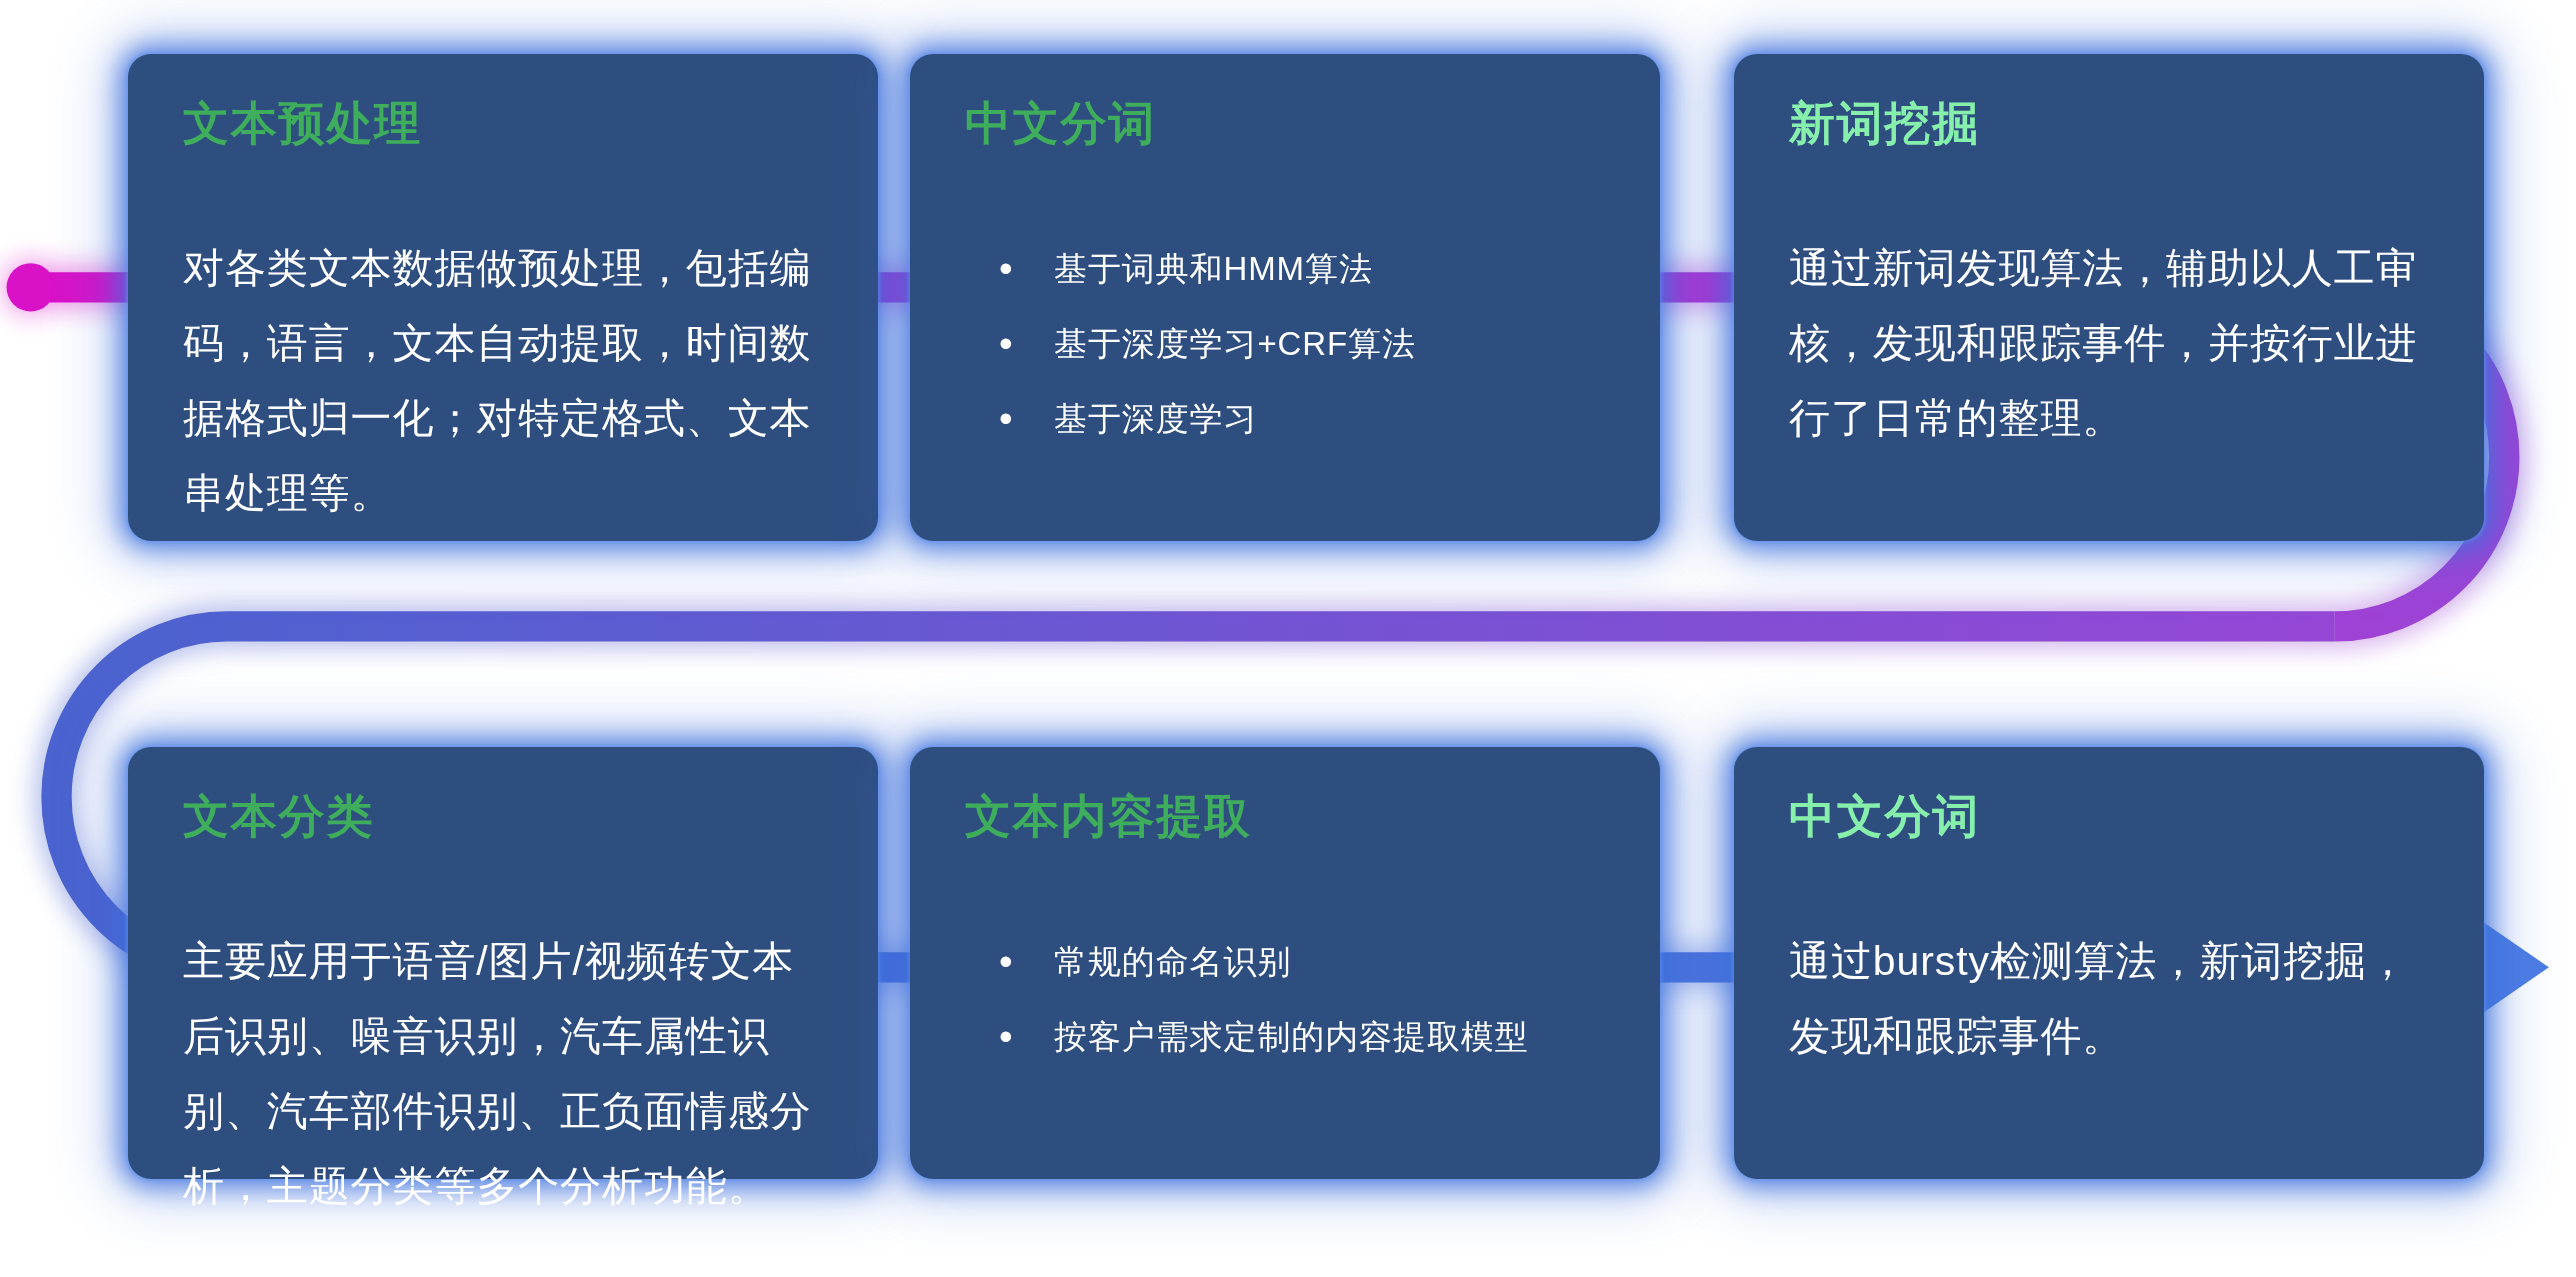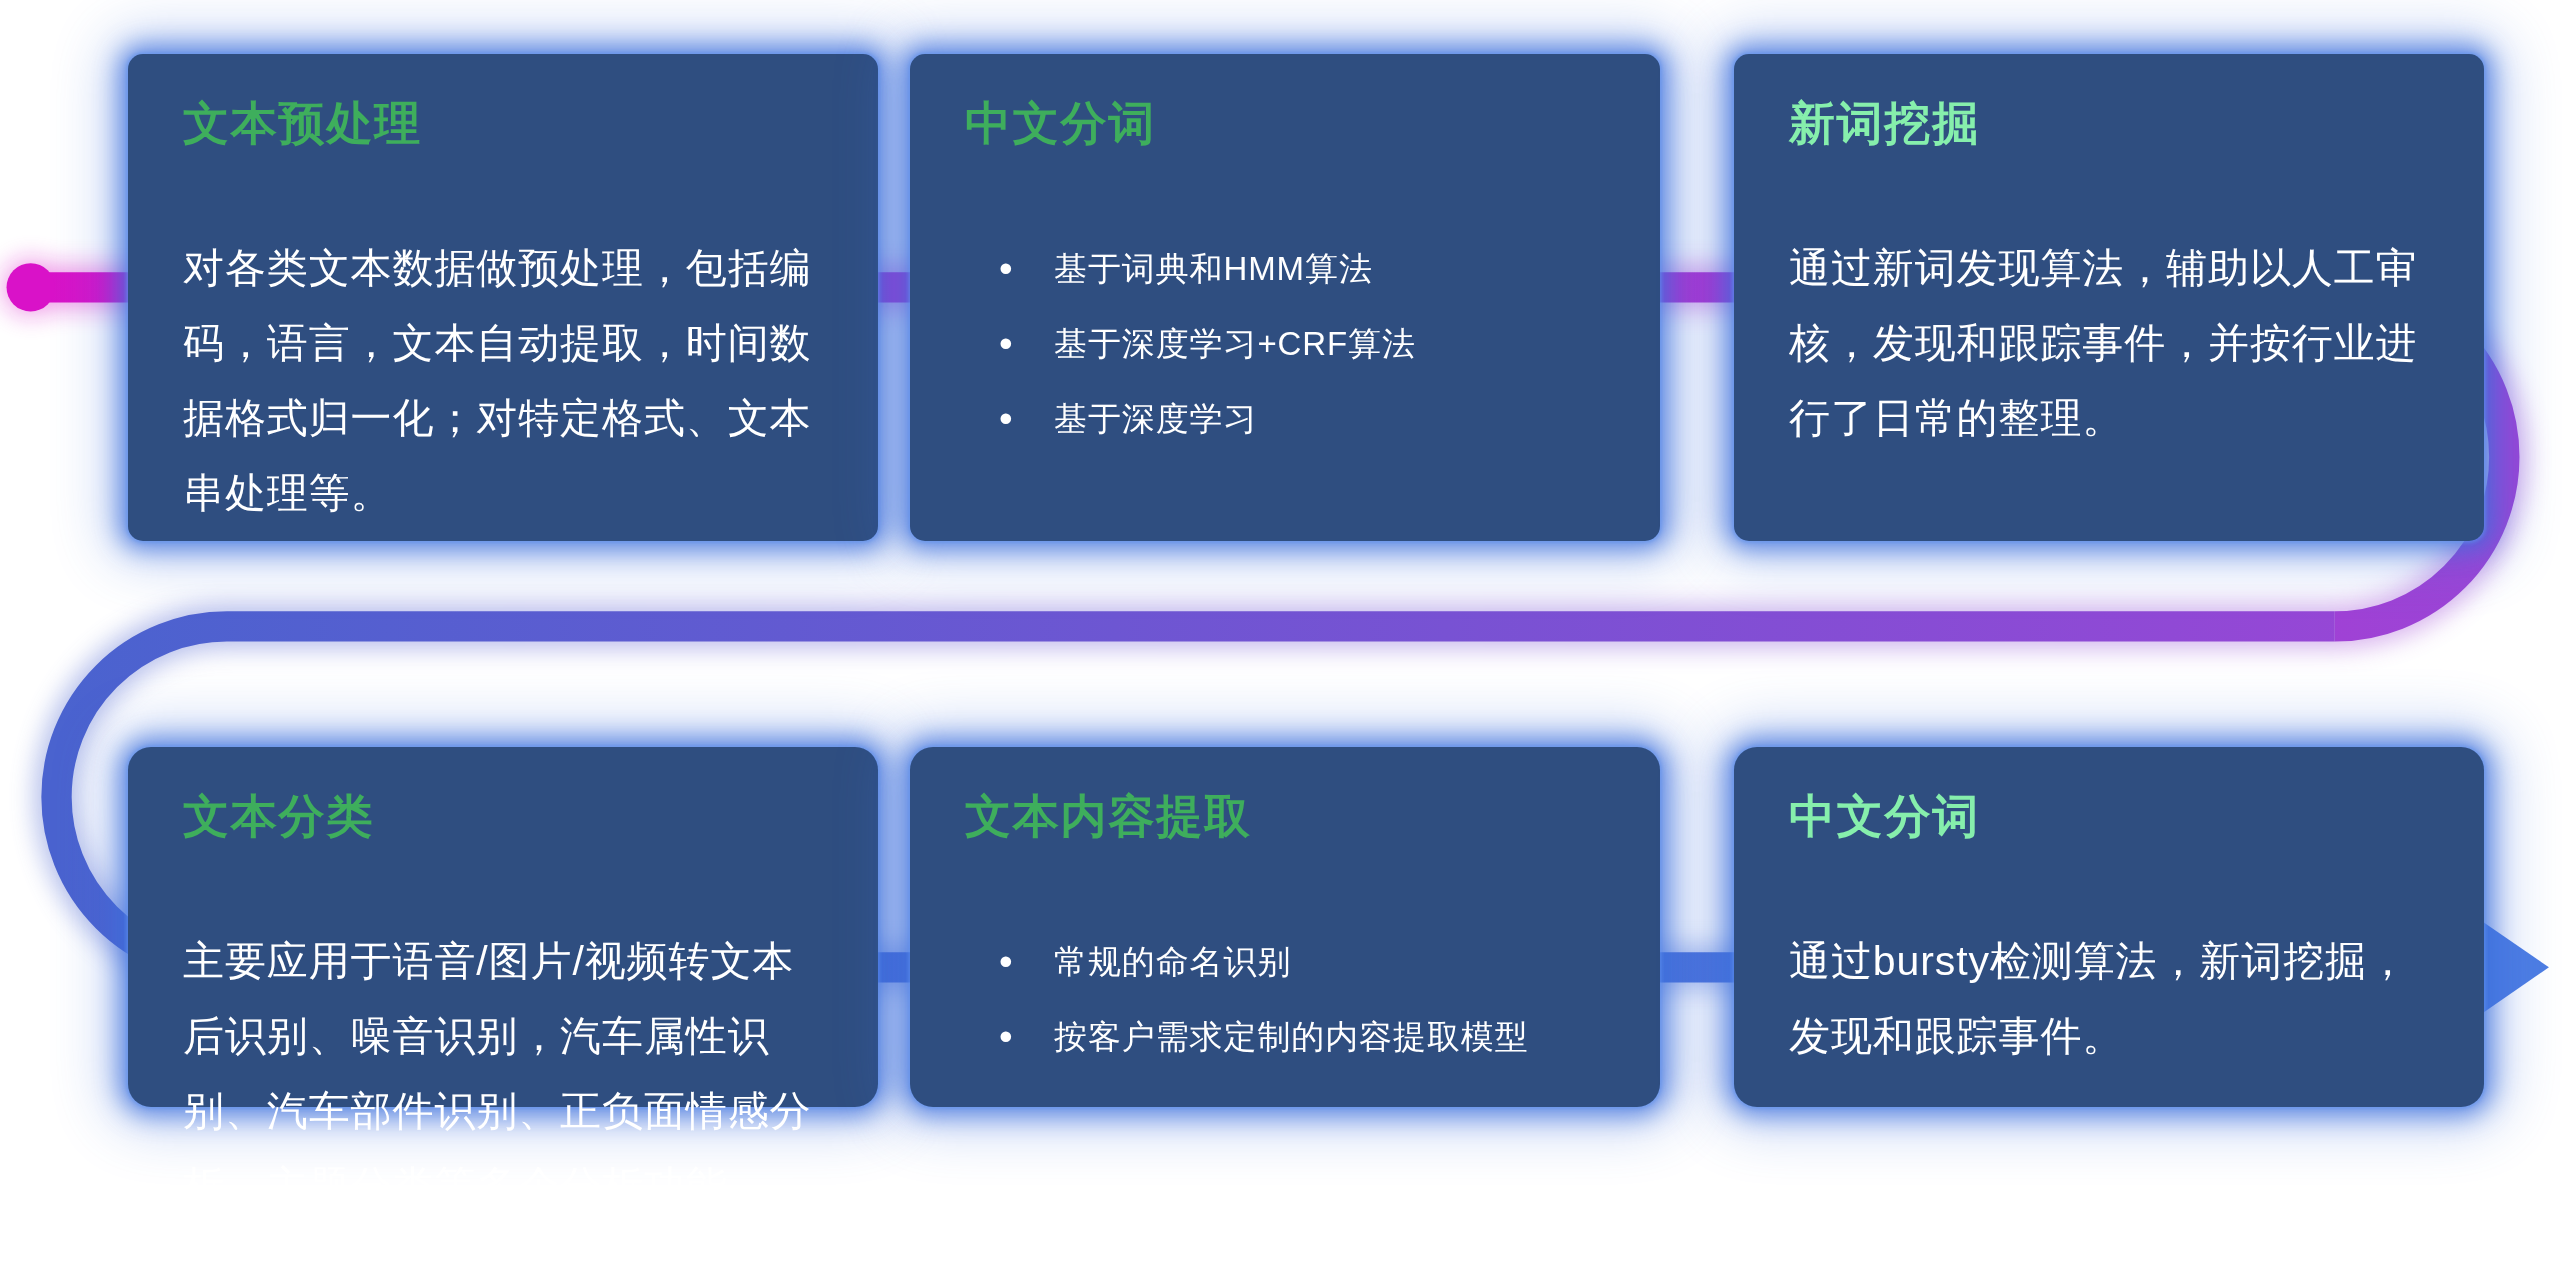--- a/index.html
+++ b/index.html
@@ -26,22 +26,22 @@
     width: 750px;
     background: #2f4e80;
     border-radius: 23px;
     padding: 41px 55px 36px 55px;
     z-index: 1;
     box-shadow:
       0 0 3.6px 1.8px rgba(96,146,236,0.55),
       0 0 23px 9px rgba(62,112,220,0.75),
       0 0 55px 19.6px rgba(62,112,220,0.32);
   }
-  .row1 { top: 54px;  height: 487px; border-radius: 15px; }
-  .row2 { top: 747px; height: 360px; border-radius: 23px; }
+  .row1 { top: 54px;  height: 487px; }
+  .row2 { top: 747px; height: 432px; border-radius: 23px; }
   .cx1 { left: 128px; }
   .cx2 { left: 910px; }
   .cx3 { left: 1734px; }
 
   .card h2 {
     font-size: 46px;
     font-weight: bold;
     line-height: 57px;
     margin-bottom: 79px;
     letter-spacing: 1.8px;

